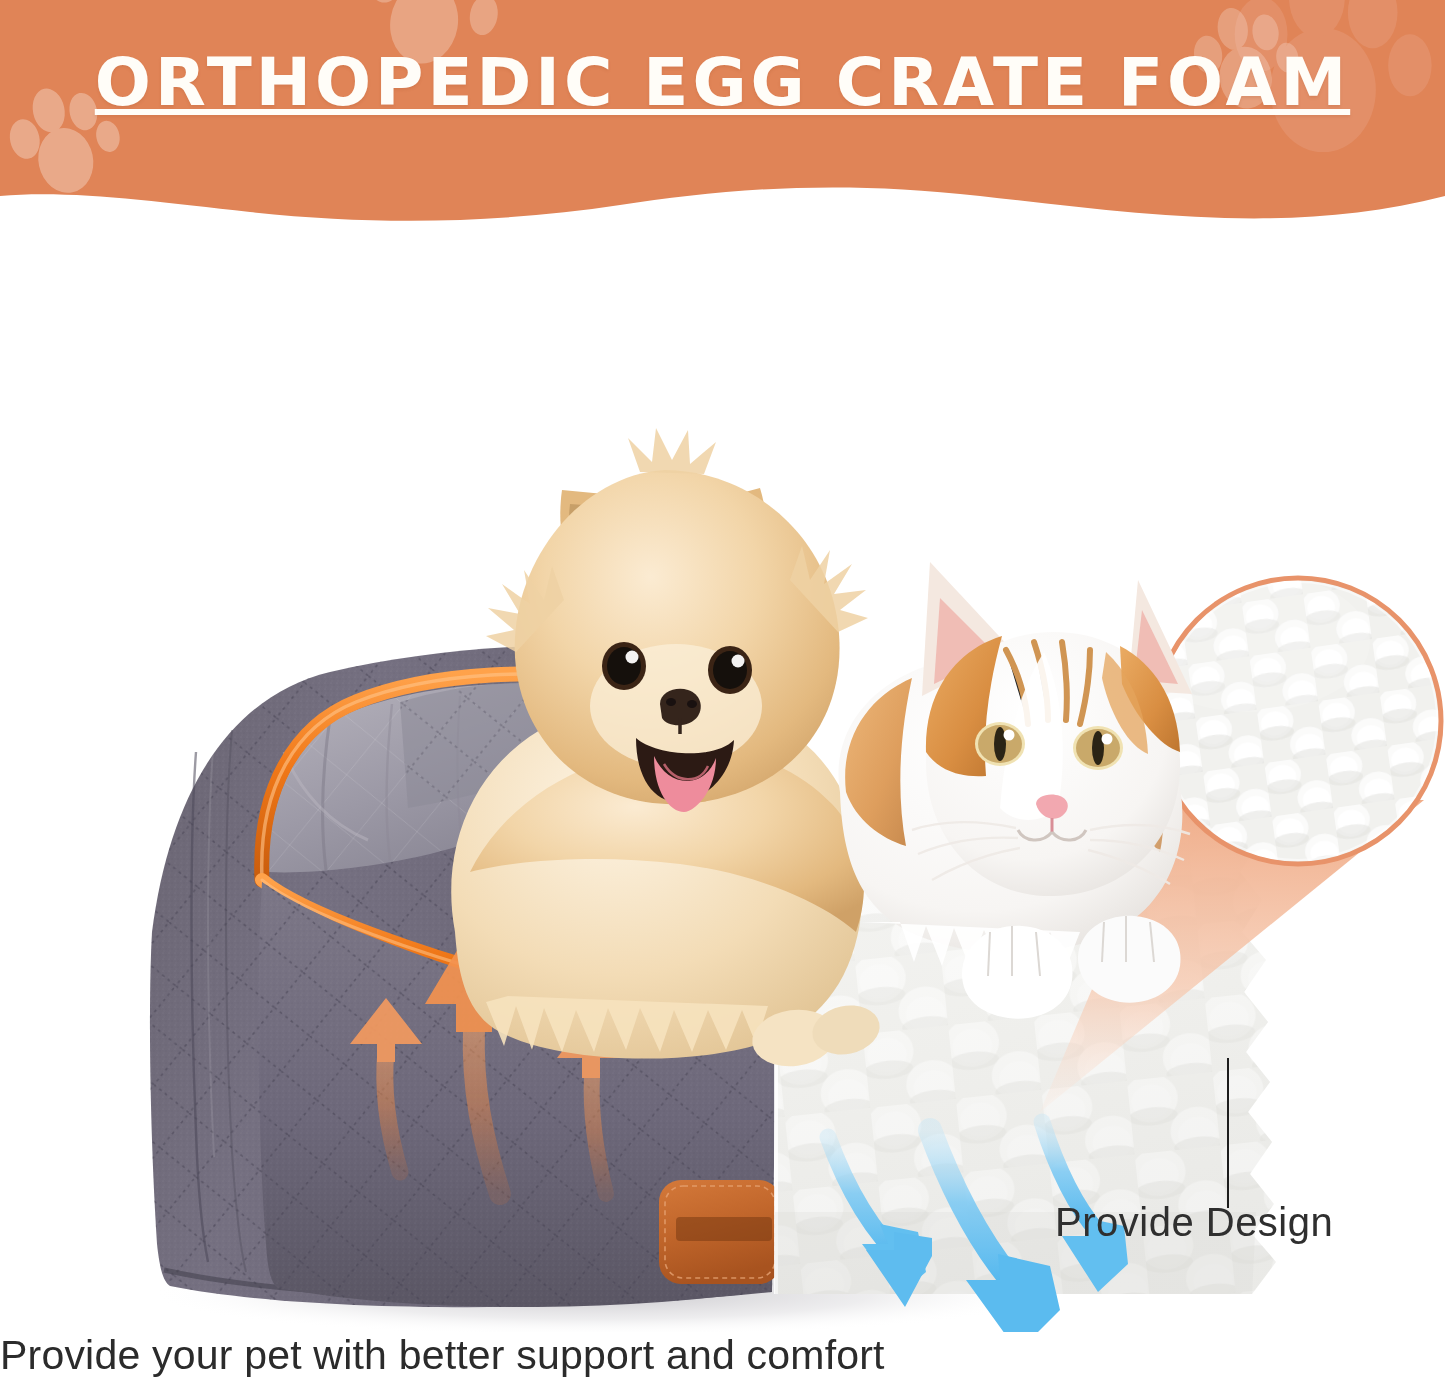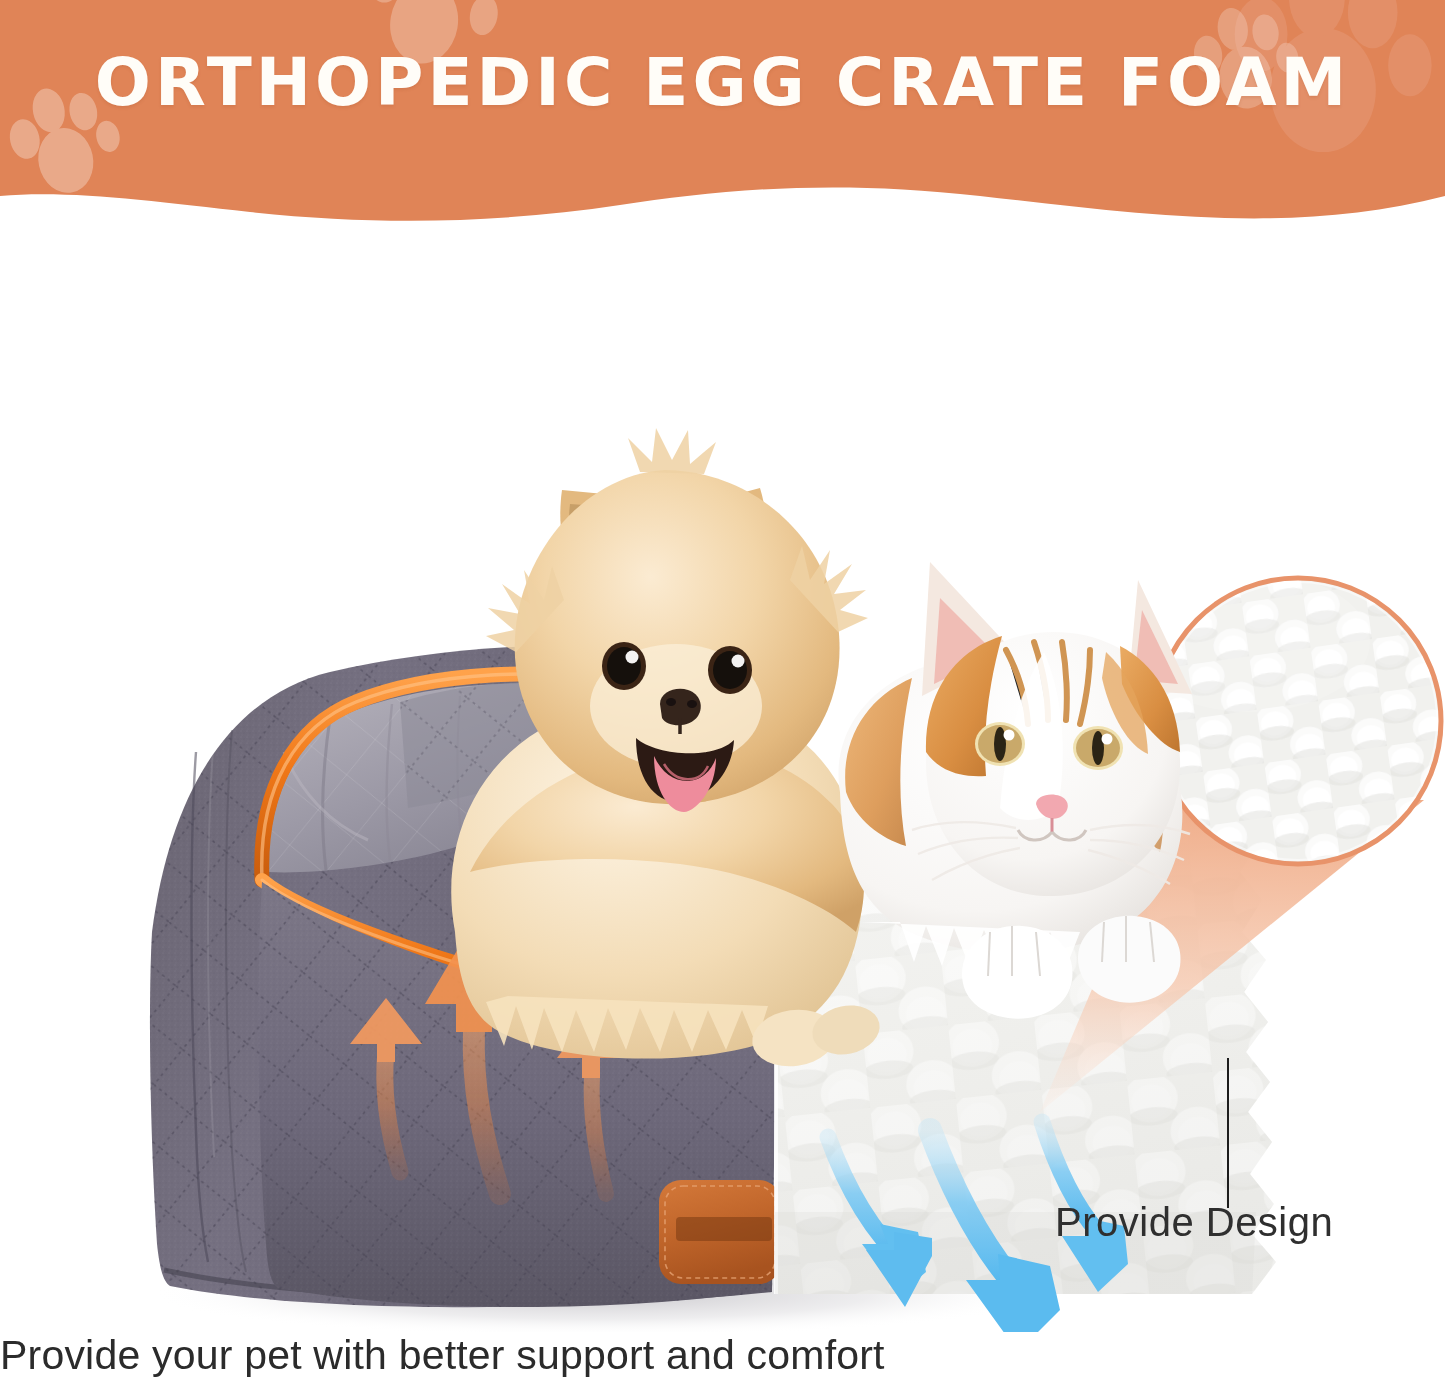--- a/index.html
+++ b/index.html
@@ -23,20 +23,21 @@
     position:absolute;left:0;top:44px;width:1445px;
     text-align:center;
     font-size:66px;
     font-weight:bold;
     letter-spacing:4px;
     color:#fffdf8;
     font-family:"DejaVu Sans", sans-serif;
     text-shadow:0 2px 3px rgba(160,80,40,.18);
     z-index:5;
     white-space:nowrap;
+    text-decoration:underline;
   }
 
   
   .stage{
     position:absolute;left:0;top:232px;width:1445px;height:1100px;
   }
 
   
   .caption{
     position:absolute;left:0;top:1332px;width:1445px;

